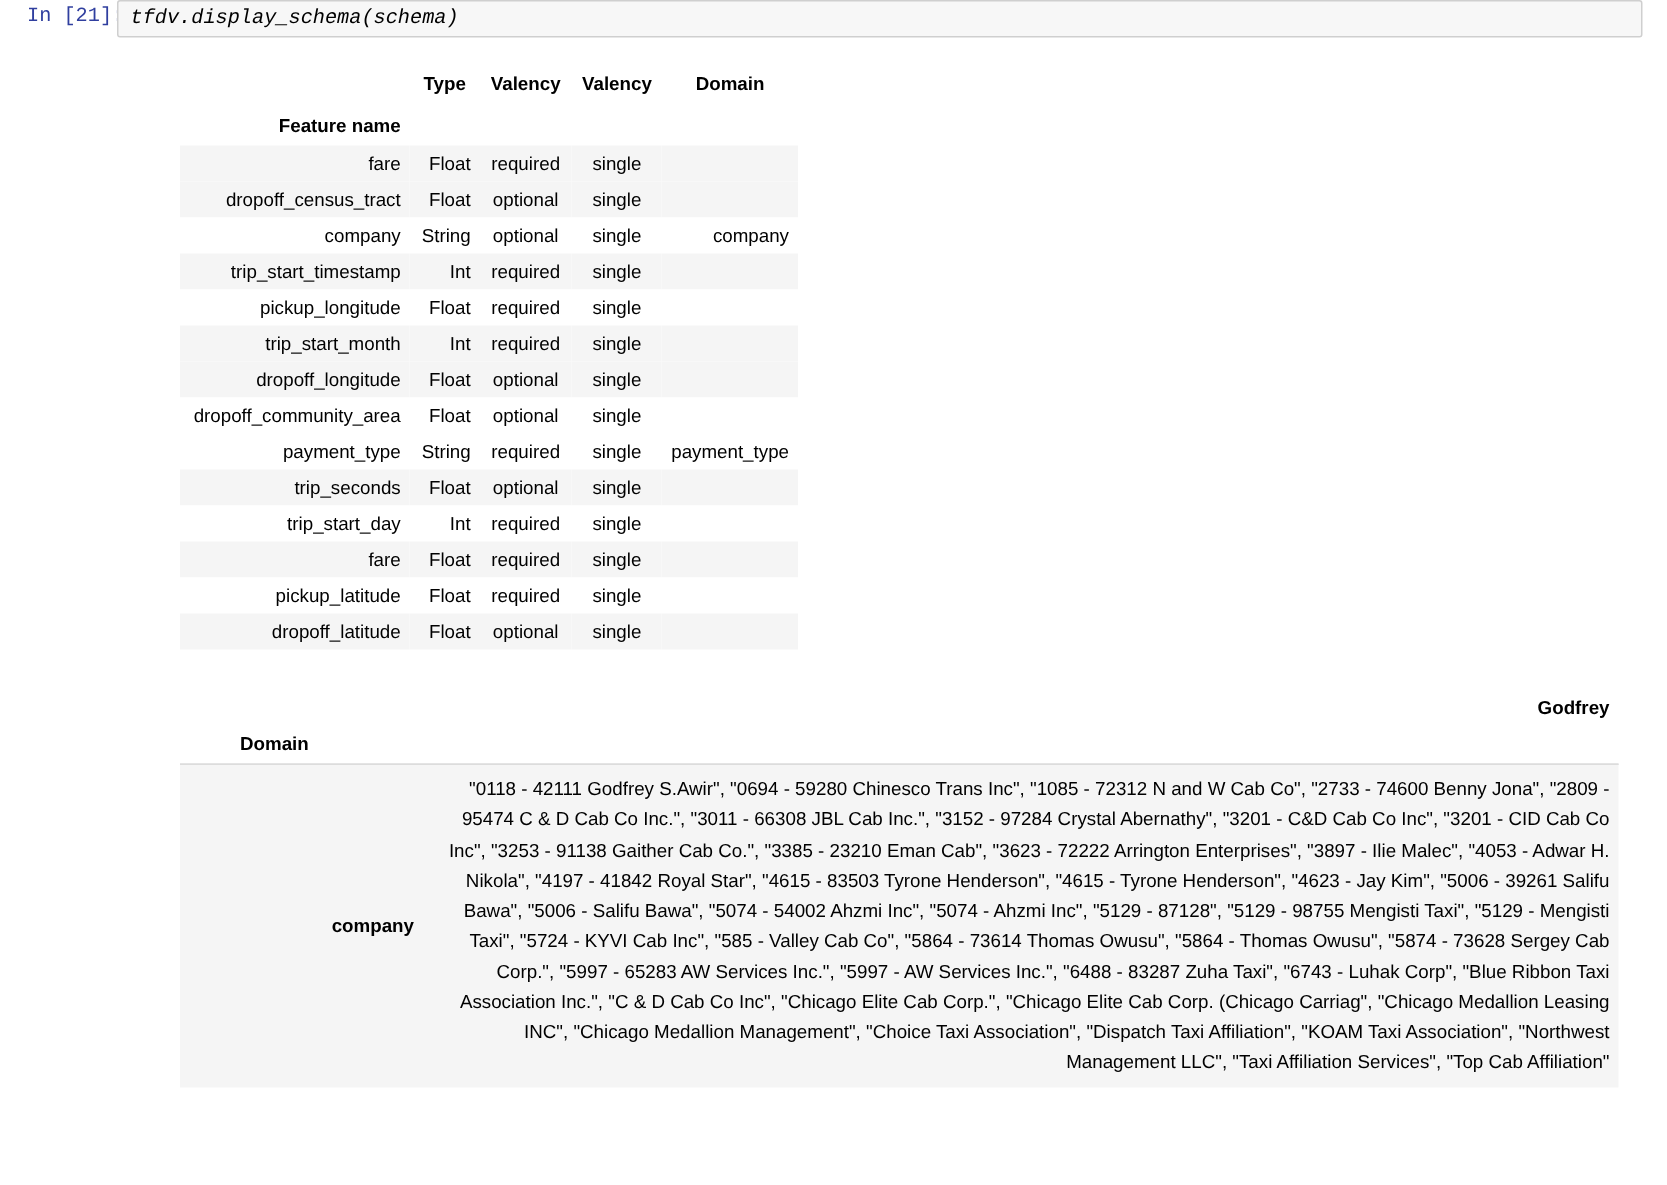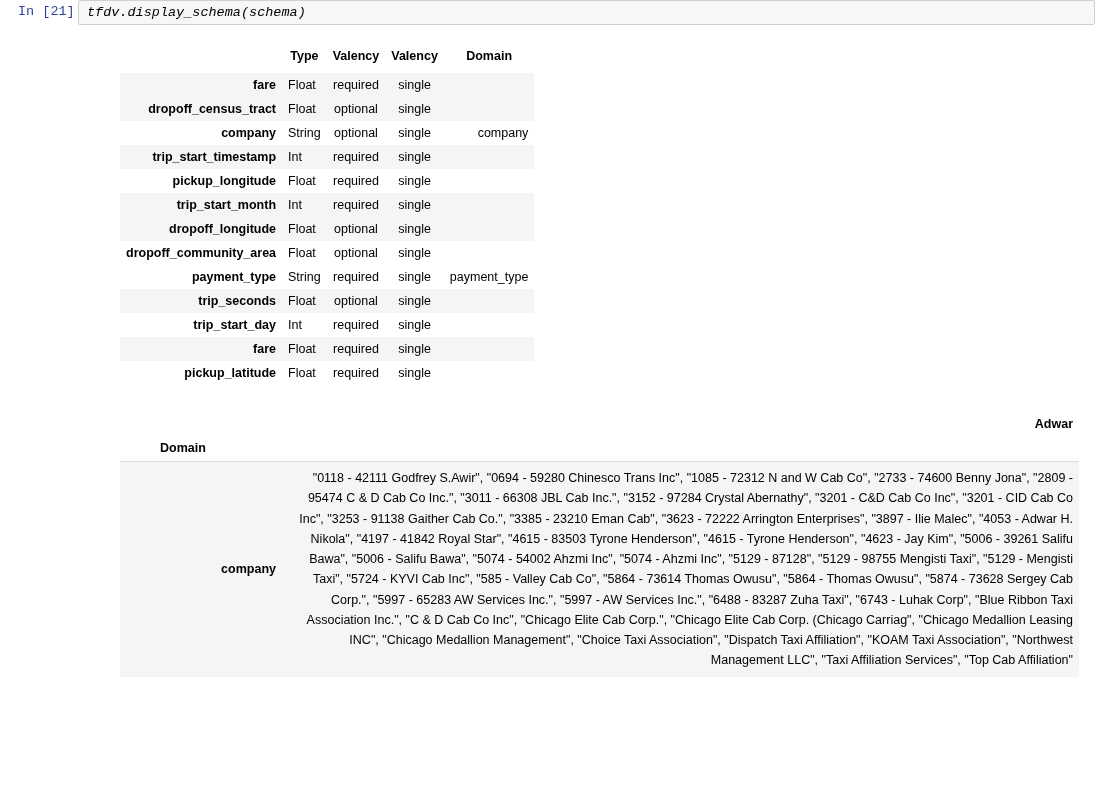--- a/index.html
+++ b/index.html
@@ -93,22 +93,22 @@
     padding-bottom: 6px;
   }
   .col-name { width: 162px; text-align: right; }
   .col-type { width: 48px; text-align: center; }
   .col-pres { width: 68px; text-align: center; }
   .col-val  { width: 60px; text-align: center; }
   .col-dom  { width: 74px; text-align: right; }
 
   table.schema tbody tr.odd { background: #f5f5f5; }
   table.schema tbody tr.even { background: #ffffff; }
-  table.schema tbody td.name { font-weight: bold; text-align: right; }
-  table.schema tbody td.type { text-align: left; margin-top: 47px; }
+  table.schema tbody td.name { font-weight: normal; text-align: right; }
+  table.schema tbody td.type { text-align: right; margin-top: 47px; }
   table.schema tbody td.pres { text-align: center; }
   table.schema tbody td.val  { text-align: center; }
   table.schema tbody td.dom  { text-align: right; }
   .schema-bottom-rule { border-bottom: 1px solid #dcdcdc; }
 
   
   .domain-wrap {
     margin-top: 28px;
     margin-left: 120px;
     margin-right: 32px;
@@ -157,20 +157,27 @@
   <div class="schema-wrap">
     <table class="schema">
       <thead>
         <tr class="head-types">
           <th class="col-name"></th>
           <th class="col-type">Type</th>
           <th class="col-pres">Valency</th>
           <th class="col-val">Valency</th>
           <th class="col-dom">Domain</th>
         </tr>
+        <tr class="head-name">
+          <th class="col-name schema-bottom-rule">Feature name</th>
+          <th class="col-type schema-bottom-rule"></th>
+          <th class="col-pres schema-bottom-rule"></th>
+          <th class="col-val schema-bottom-rule"></th>
+          <th class="col-dom schema-bottom-rule"></th>
+        </tr>
       </thead>
       <tbody>
         <tr class="odd">
           <td class="name">fare</td>
           <td class="type">Float</td>
           <td class="pres">required</td>
           <td class="val">single</td>
           <td class="dom"></td>
         </tr>
         <tr class="odd">
@@ -247,33 +254,40 @@
           <td class="name">fare</td>
           <td class="type">Float</td>
           <td class="pres">required</td>
           <td class="val">single</td>
           <td class="dom"></td>
         </tr>
         <tr class="even">
           <td class="name">pickup_latitude</td>
           <td class="type">Float</td>
           <td class="pres">required</td>
+          <td class="val">single</td>
+          <td class="dom"></td>
+        </tr>
+        <tr class="odd">
+          <td class="name">dropoff_latitude</td>
+          <td class="type">Float</td>
+          <td class="pres">optional</td>
           <td class="val">single</td>
           <td class="dom"></td>
         </tr>
       </tbody>
     </table>
   </div>
 
   <div class="domain-wrap">
     <table class="domains">
       <thead>
         <tr>
           <th class="dom-head-left"></th>
-          <th class="dom-head-right">Adwar</th>
+          <th class="dom-head-right">Godfrey</th>
         </tr>
         <tr>
           <th class="dom-head-left domains-bottom-rule">Domain</th>
           <th class="dom-head-right domains-bottom-rule"></th>
         </tr>
       </thead>
       <tbody>
         <tr class="odd">
           <td class="dname">company</td>
           <td class="dvals">"0118 - 42111 Godfrey S.Awir", "0694 - 59280 Chinesco Trans Inc", "1085 - 72312 N and W Cab Co", "2733 - 74600 Benny Jona", "2809 - 95474 C &amp; D Cab Co Inc.", "3011 - 66308 JBL Cab Inc.", "3152 - 97284 Crystal Abernathy", "3201 - C&amp;D Cab Co Inc", "3201 - CID Cab Co Inc", "3253 - 91138 Gaither Cab Co.", "3385 - 23210 Eman Cab", "3623 - 72222 Arrington Enterprises", "3897 - Ilie Malec", "4053 - Adwar H. Nikola", "4197 - 41842 Royal Star", "4615 - 83503 Tyrone Henderson", "4615 - Tyrone Henderson", "4623 - Jay Kim", "5006 - 39261 Salifu Bawa", "5006 - Salifu Bawa", "5074 - 54002 Ahzmi Inc", "5074 - Ahzmi Inc", "5129 - 87128", "5129 - 98755 Mengisti Taxi", "5129 - Mengisti Taxi", "5724 - KYVI Cab Inc", "585 - Valley Cab Co", "5864 - 73614 Thomas Owusu", "5864 - Thomas Owusu", "5874 - 73628 Sergey Cab Corp.", "5997 - 65283 AW Services Inc.", "5997 - AW Services Inc.", "6488 - 83287 Zuha Taxi", "6743 - Luhak Corp", "Blue Ribbon Taxi Association Inc.", "C &amp; D Cab Co Inc", "Chicago Elite Cab Corp.", "Chicago Elite Cab Corp. (Chicago Carriag", "Chicago Medallion Leasing INC", "Chicago Medallion Management", "Choice Taxi Association", "Dispatch Taxi Affiliation", "KOAM Taxi Association", "Northwest Management LLC", "Taxi Affiliation Services", "Top Cab Affiliation"</td>

